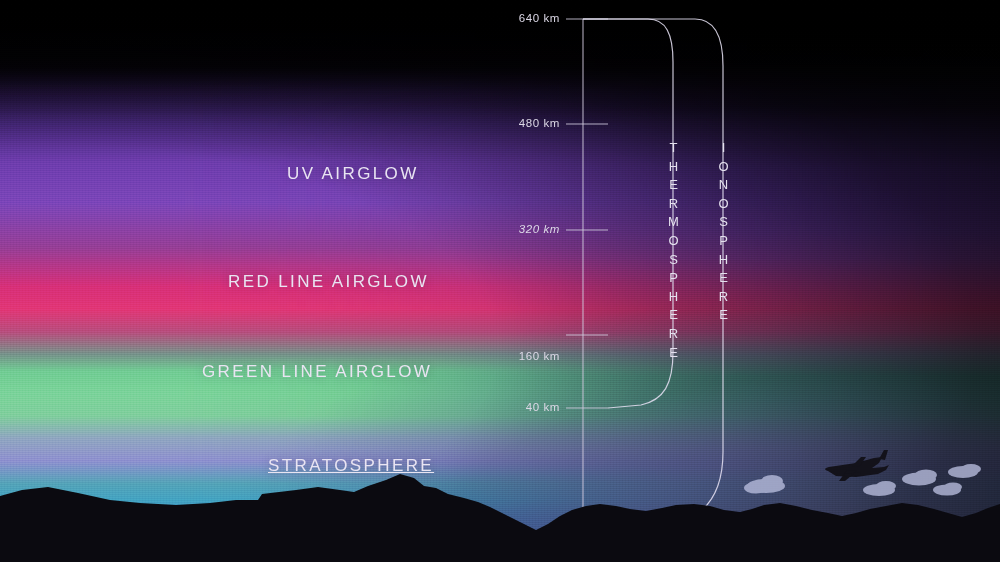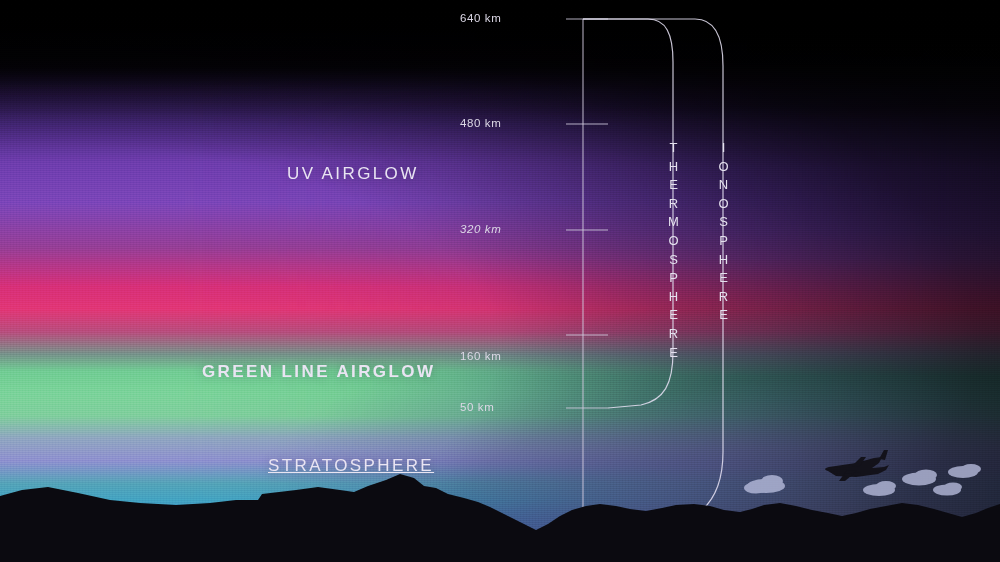--- a/index.html
+++ b/index.html
@@ -110,20 +110,21 @@
     white-space:nowrap;
     text-shadow:0 0 10px rgba(0,0,0,.22);
   }
   .tick-label{
     position:absolute;
     color:#dcd8e6;
     font-size:11.5px;
     font-weight:400;
     letter-spacing:0.6px;
     white-space:nowrap;
+    text-align:right;
   }
   .bracket-label{
     position:absolute;
     color:#e4e0ee;
     font-size:13px;
     font-weight:400;
     letter-spacing:3.6px;
     white-space:nowrap;
     writing-mode:vertical-rl;
     text-orientation:upright;
@@ -137,21 +138,22 @@
 <div id="stage">
 
   <div class="sky sky-base"></div>
   <div class="sky sky-glow"></div>
   <div class="sky sky-lowright"></div>
   <div class="sky sky-vignette"></div>
   <div class="sky sky-topfade"></div>
   <div class="grain"></div>
 
   <div class="layer-label" style="left:287px;top:164px;">UV AIRGLOW</div>
-  <div class="layer-label" style="left:202px;top:362px;font-weight:bold;">GREEN LINE AIRGLOW</div>
+  <div class="layer-label" style="left:228px;top:272px;">RED LINE AIRGLOW</div>
+  <div class="layer-label" style="left:202px;top:362px;">GREEN LINE AIRGLOW</div>
   <div class="layer-label" style="left:268px;top:456px;text-decoration:underline;">STRATOSPHERE</div>
   <div class="layer-label" style="left:269px;top:495px;">TROPOSPHERE</div>
 
   <svg class="overlay" viewBox="0 0 1000 562">
 
     <line x1="583" y1="19" x2="583" y2="527" stroke="#cfc9dd" stroke-width="1.1" opacity="0.85"></line>
 
     <line x1="566" y1="19" x2="608" y2="19" stroke="#cfc9dd" stroke-width="1.1" opacity="0.85"></line>
     <line x1="566" y1="124" x2="608" y2="124" stroke="#cfc9dd" stroke-width="1.1" opacity="0.85"></line>
     <line x1="566" y1="230" x2="608" y2="230" stroke="#cfc9dd" stroke-width="1.1" opacity="0.85"></line>
@@ -212,18 +214,18 @@
              L 740 512 L 752 509 L 764 505 L 780 503 L 796 506 L 812 510
              L 828 513 L 842 516 L 856 513 L 870 509 L 886 506 L 902 503
              L 918 505 L 934 509 L 948 513 L 962 517 L 976 513 L 988 508
              L 1000 504 L 1000 562 Z" fill="#0b0a10"></path>
   </svg>
 
   <div class="tick-label" style="left:460px;top:12px;width:100px;">640 km</div>
   <div class="tick-label" style="left:460px;top:117px;width:100px;">480 km</div>
   <div class="tick-label" style="left:460px;top:223px;width:100px;font-style:italic;">320 km</div>
   <div class="tick-label" style="left:460px;top:328px;width:100px;margin-top:22px;">160 km</div>
-  <div class="tick-label" style="left:460px;top:401px;width:100px;">50 km</div>
+  <div class="tick-label" style="left:460px;top:401px;width:100px;">40 km</div>
 
   <div class="bracket-label" style="left:666px;top:140px;">THERMOSPHERE</div>
   <div class="bracket-label" style="left:716px;top:140px;">IONOSPHERE</div>
 
 </div>
 
 </body></html>

